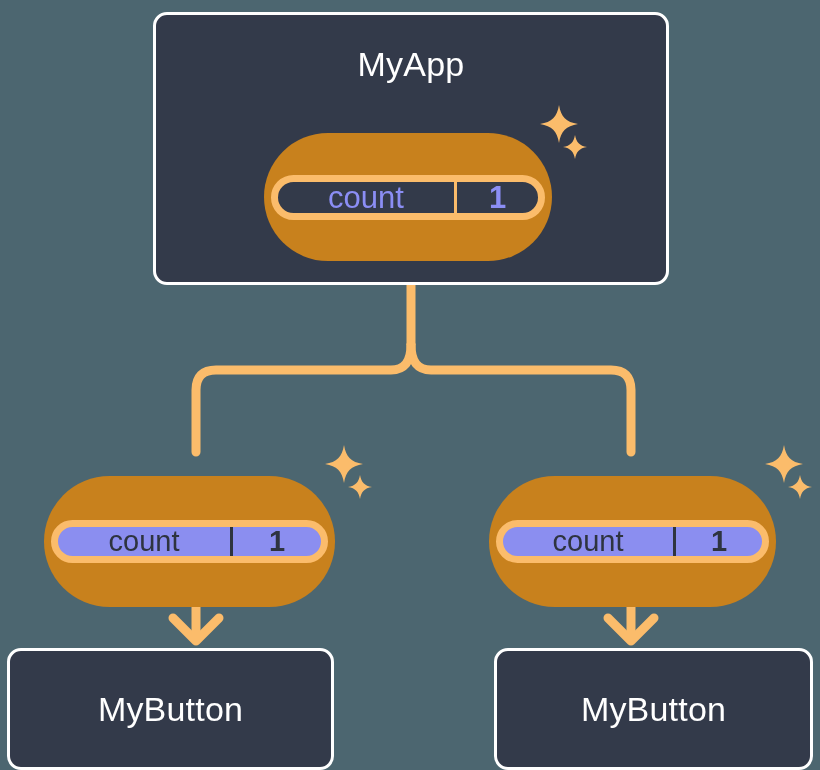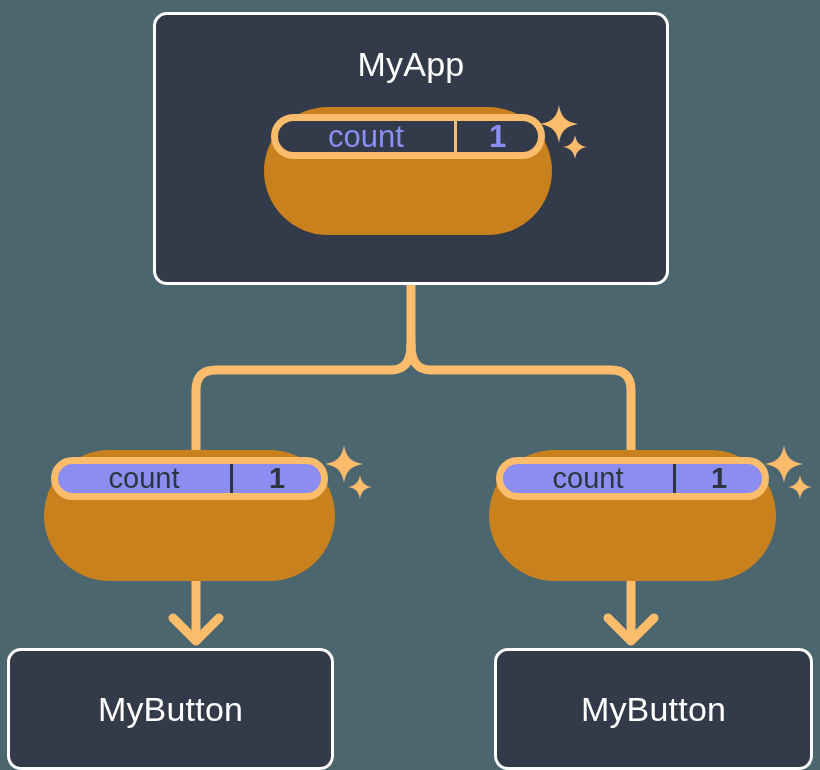--- a/index.html
+++ b/index.html
@@ -66,24 +66,25 @@
     width: 319px;
     height: 122px;
     align-items: center;
   }
 
   
   .pill {
     position: absolute;
     box-sizing: border-box;
     display: flex;
-    align-items: flex-start;
+    align-items: center;
     border-radius: 999px;
     background: #c8811d;
     padding: 7px;
+    margin-top: 26px;
   }
   .pill-inner {
     flex: 1 1 auto;
     display: flex;
     align-items: stretch;
     border-radius: 999px;
     border: 7px solid #fbbc6b;
     box-sizing: border-box;
     overflow: hidden;
   }

